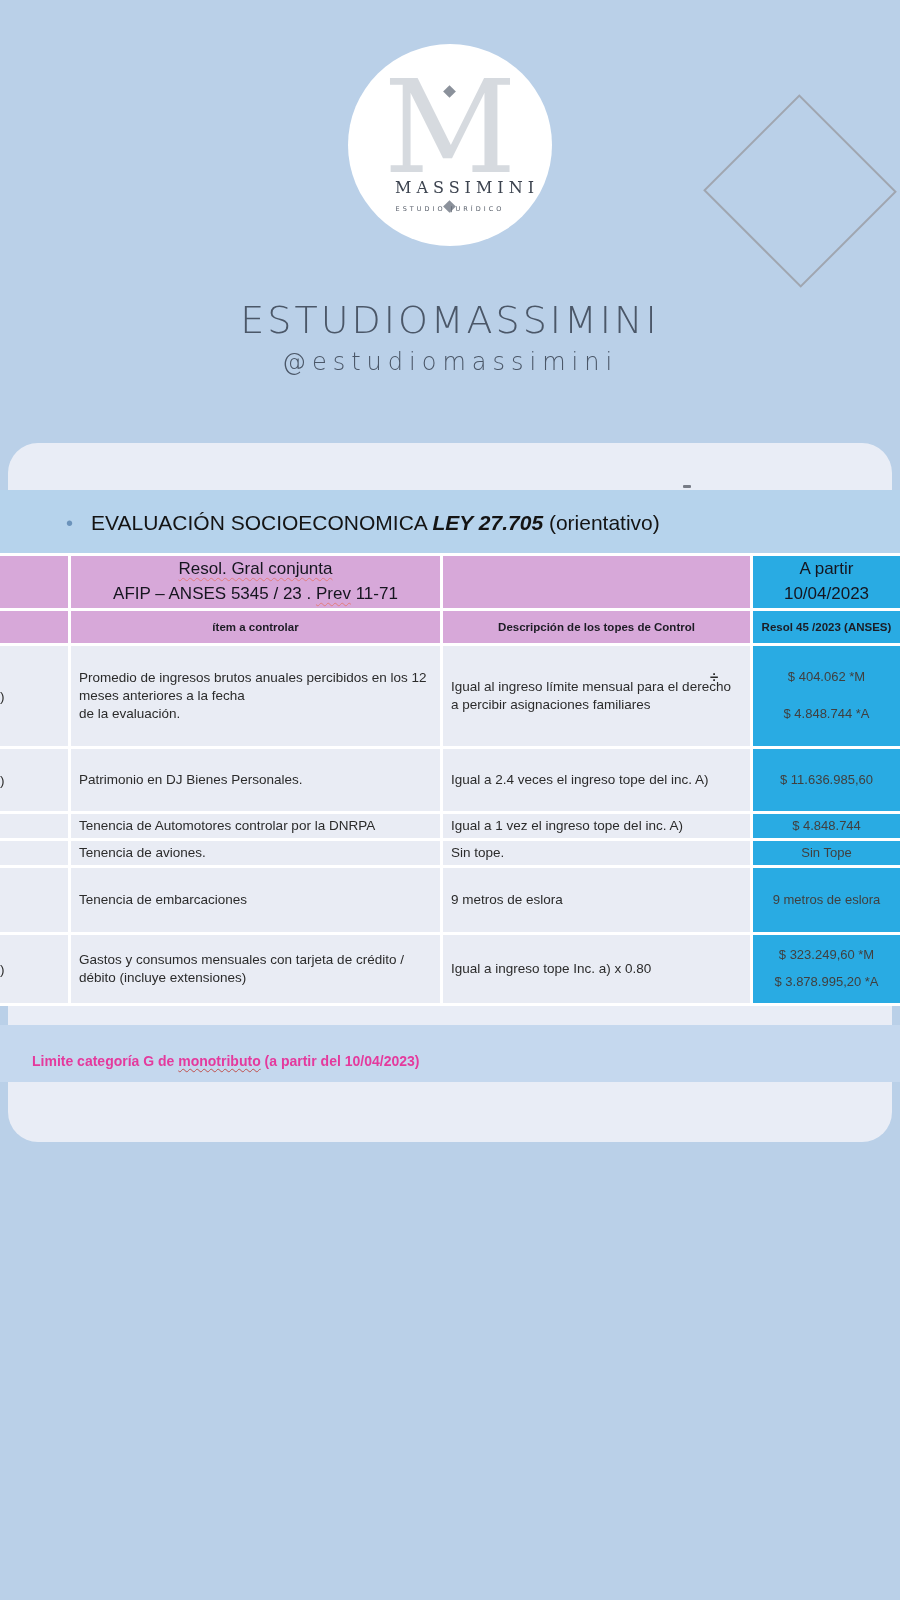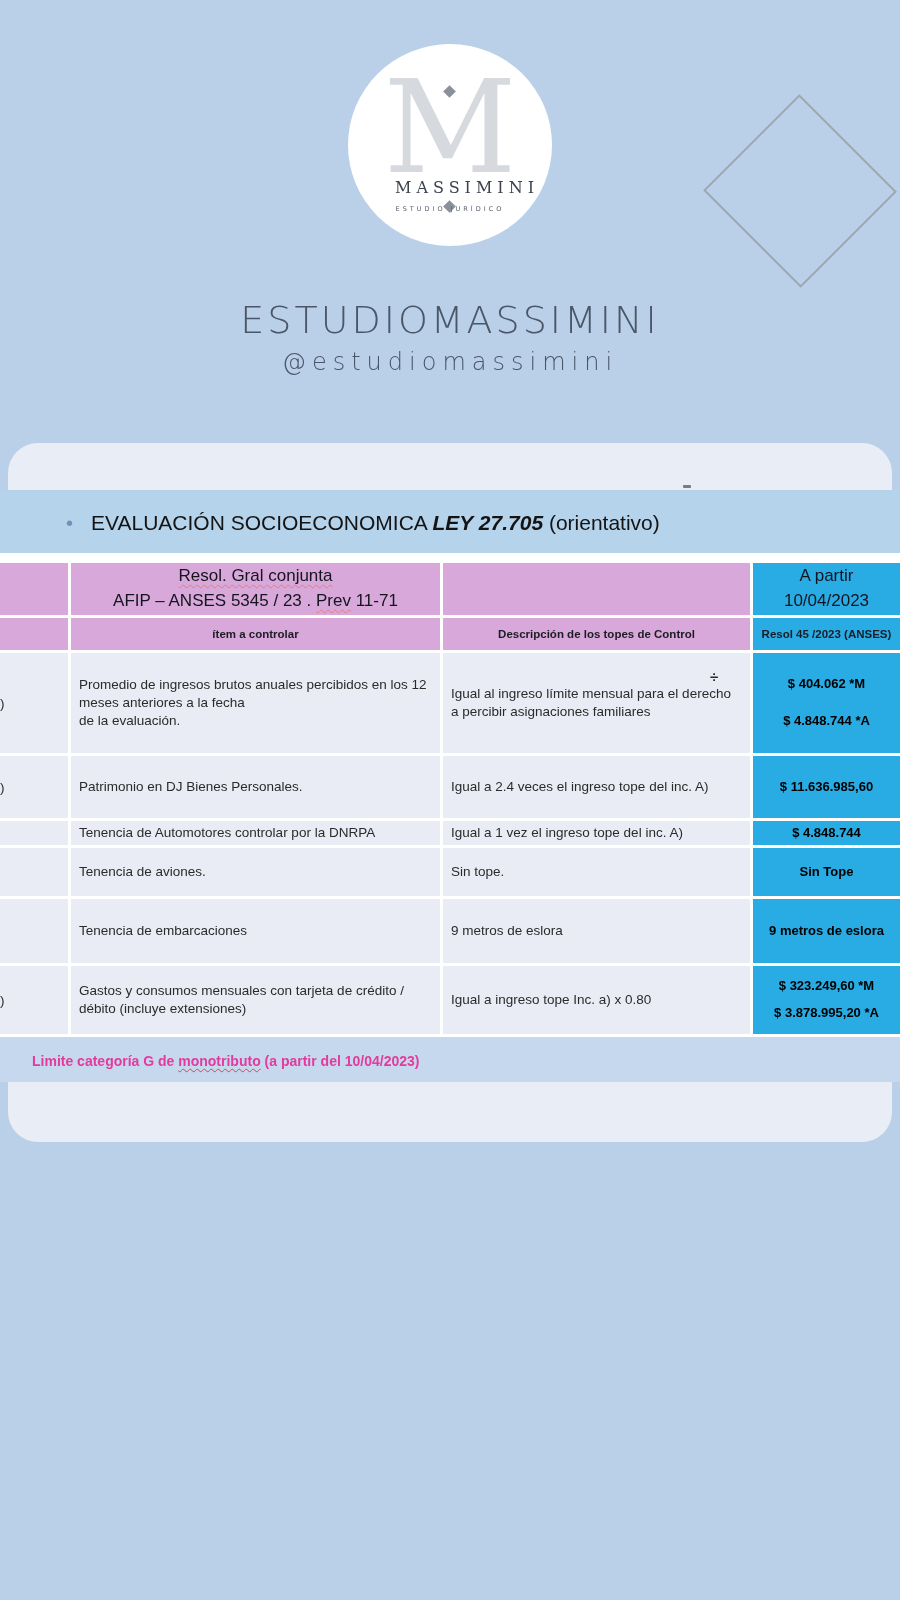--- a/index.html
+++ b/index.html
@@ -38,41 +38,41 @@
   .artifact-dash{position:absolute;left:683px;top:485px;width:8px;height:3px;
                  background:#3a3f4a;opacity:.65;border-radius:1px;}
   .artifact-divide{position:absolute;left:710px;top:668px;font-size:15px;font-weight:bold;color:#2a2a2a;}
 
   .heading{position:absolute;left:0;top:490px;width:900px;height:66px;display:flex;
            align-items:center;color:#141414;font-size:21px;}
   .heading .bullet{color:#6b93bb;font-size:20px;margin-left:66px;margin-right:18px;}
   .heading .law{font-weight:bold;font-style:italic;}
 
   
-  .ttable{position:absolute;left:0;top:553px;width:900px;background:#ffffff;padding-top:10px;}
+  .ttable{position:absolute;left:0;top:553px;width:900px;background:#ffffff;padding-top:3px;}
   .trow{display:flex;gap:3px;margin-bottom:3px;}
   .tc{box-sizing:border-box;display:flex;flex-direction:column;justify-content:center;}
   .c1{width:68px;flex:0 0 68px;}
   .c2{width:369px;flex:0 0 369px;}
   .c3{width:307px;flex:0 0 307px;}
   .c4{flex:1;}
   .pink{background:#d7a8d9;}
   .cyan{background:#29abe3;}
   .rowbg{background:#e9ecf4;}
   .hdr-big{font-size:17px;line-height:1.45;text-align:center;color:#15151f;}
   .hdr-small{font-size:11.5px;font-weight:bold;text-align:center;color:#1c1c24;}
   .wavy{text-decoration:underline;text-decoration-style:wavy;text-decoration-color:#e27d7d;
         text-decoration-thickness:1px;text-underline-offset:3px;}
   .row1{height:52px;}
   .row2{height:32px;}
   .item,.desc{font-size:13.5px;color:#2b2b2b;padding:4px 8px;white-space:pre-line;
               justify-content:center;line-height:1.35;}
   .c1.rowbg{font-size:13.5px;color:#2b2b2b;overflow:hidden;justify-content:center;
             align-items:flex-start;padding-left:0;}
-  .val{font-size:13px;font-weight:bold;color:#000000;text-align:center;
+  .val{font-size:13px;font-weight:normal;color:#404040;text-align:center;
        justify-content:space-evenly;padding:2px 4px;}
   .vline{line-height:1.3;}
 
   
   .footnote{position:absolute;left:0;top:1053px;font-size:14px;font-weight:bold;color:#e43a9d;margin-left:32px;}
   .footnote .uline{text-decoration:underline;text-decoration-style:wavy;
                    text-decoration-color:#c0504d;text-decoration-thickness:1px;
                    text-underline-offset:2px;}
 </style>
 </head>
@@ -146,21 +146,21 @@
           </div>
         </div>
         <div class="trow" style="height: 24px;">
           <div class="tc c1 rowbg"></div>
           <div class="tc c2 rowbg item">Tenencia de Automotores controlar por la DNRPA</div>
           <div class="tc c3 rowbg desc">Igual a 1 vez el ingreso tope del inc. A)</div>
           <div class="tc c4 cyan val">
             <div class="vline">$ 4.848.744</div>
           </div>
         </div>
-        <div class="trow" style="height: 48px;">
+        <div class="trow" style="height: 24px;">
           <div class="tc c1 rowbg"></div>
           <div class="tc c2 rowbg item">Tenencia de aviones.</div>
           <div class="tc c3 rowbg desc">Sin tope.</div>
           <div class="tc c4 cyan val">
             <div class="vline">Sin Tope</div>
           </div>
         </div>
         <div class="trow" style="height: 64px;">
           <div class="tc c1 rowbg"></div>
           <div class="tc c2 rowbg item">Tenencia de embarcaciones</div>

